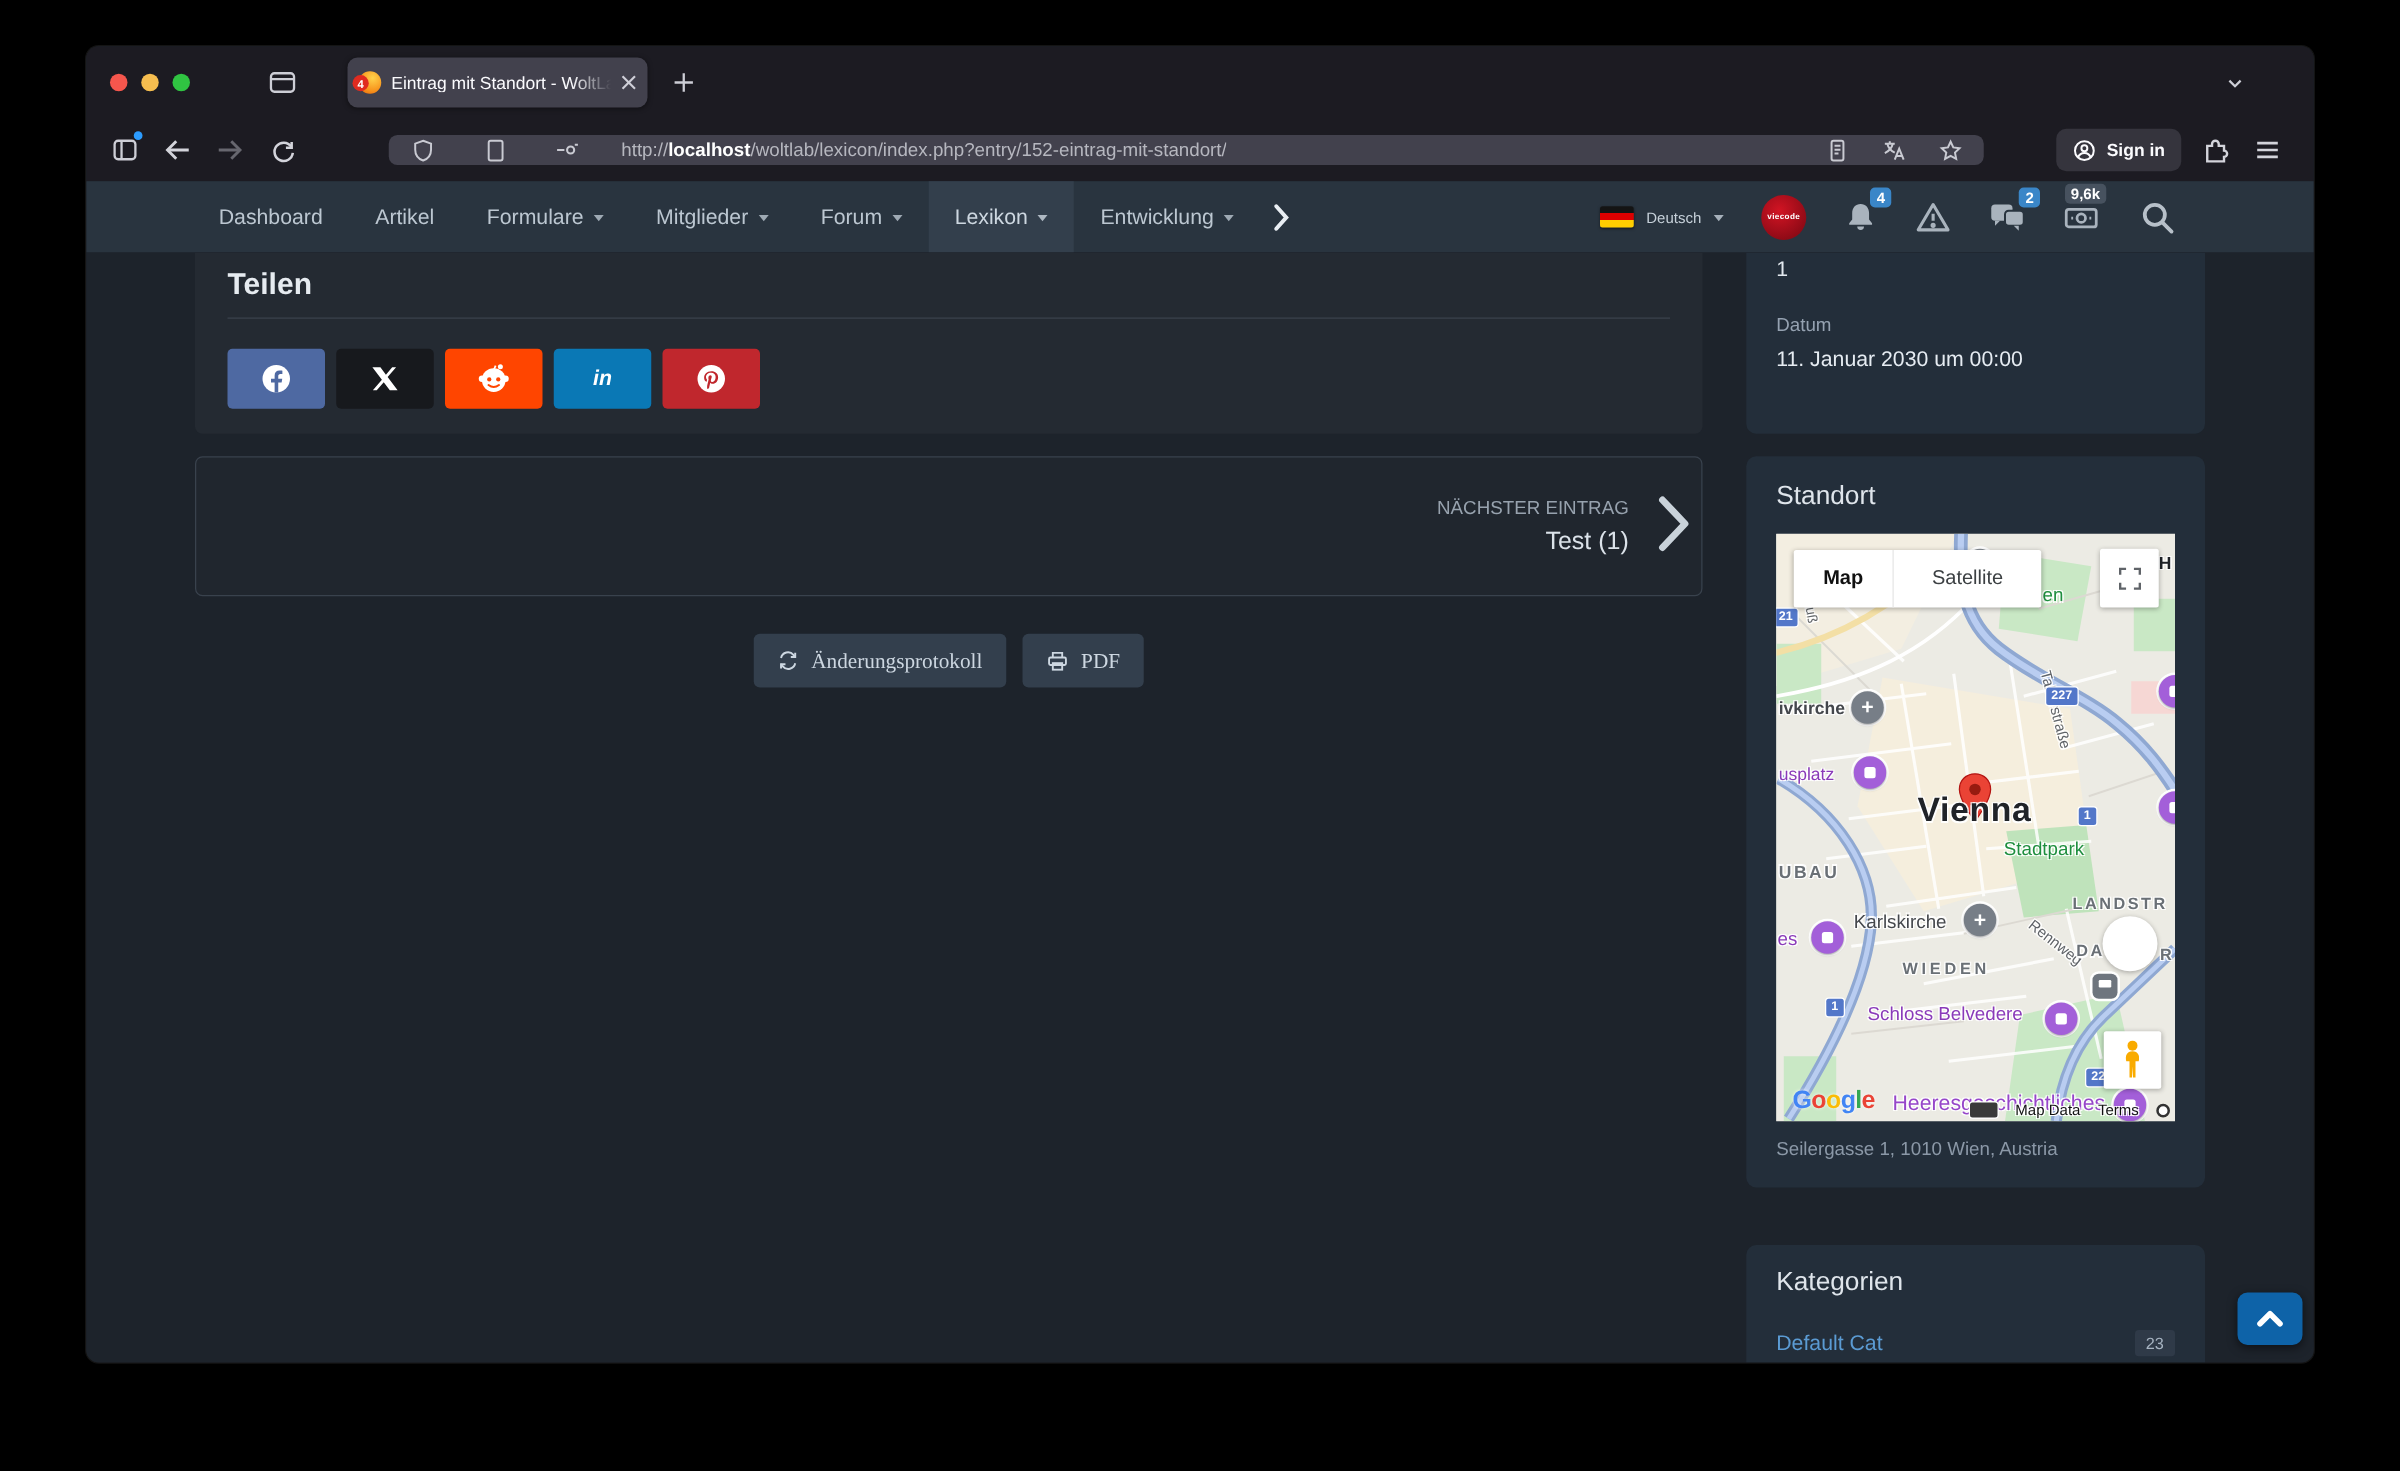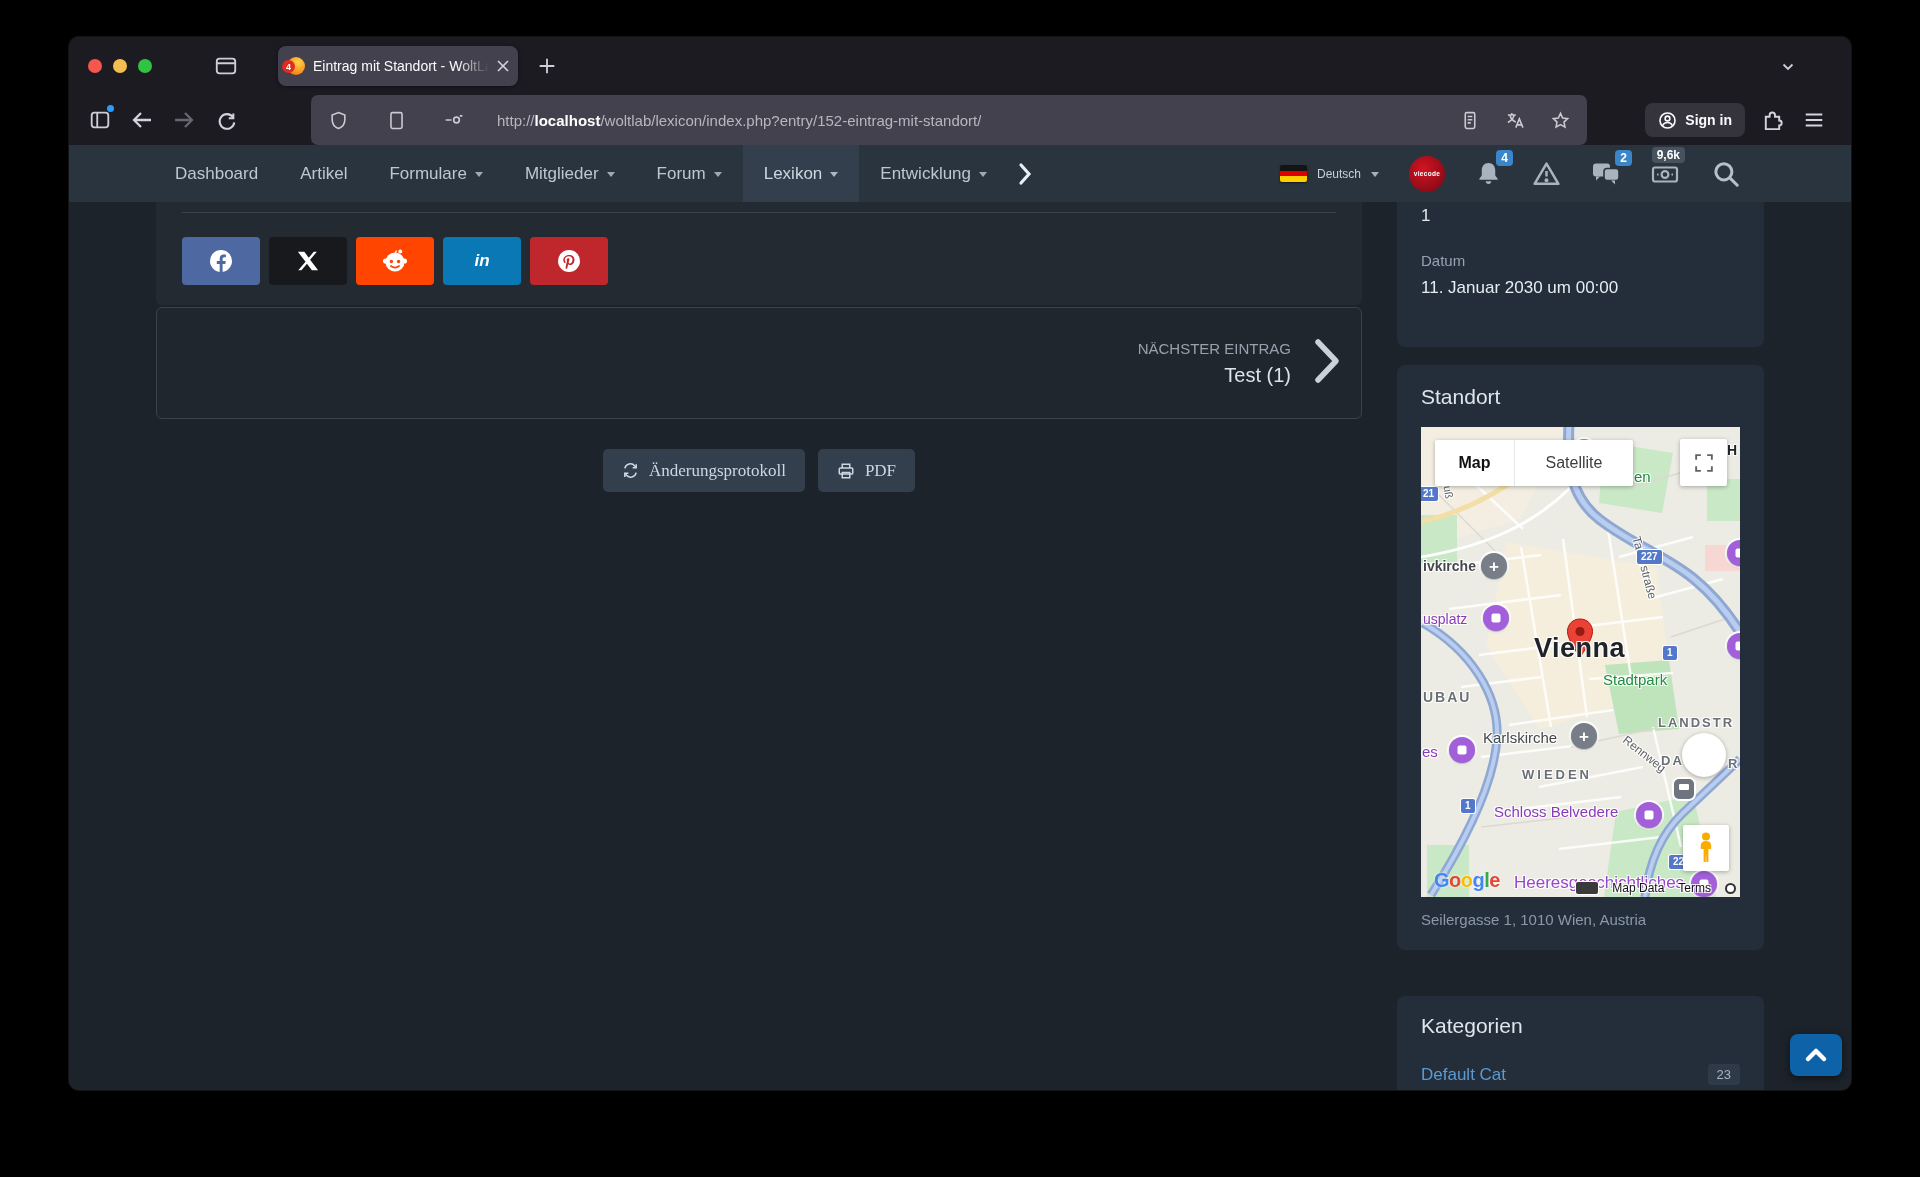--- a/index.html
+++ b/index.html
@@ -25,21 +25,21 @@
                -webkit-mask-image:linear-gradient(90deg,#000 82%,transparent); mask-image:linear-gradient(90deg,#000 82%,transparent); }
   .newtab { margin-left:18px; }
   .alltabs { margin-left:auto; margin-right:30px; }
 
   .toolbar { height:50px; background:#1c1b22; display:flex; align-items:center; padding:0 22px 0 16px; }
   .toolbar .chrome-ic { width:30px; height:30px; border-radius:6px; }
   .tb-gap { margin-left:12px; }
   .fwd { color:#67676f; }
   .sidebtn { position:relative; }
   .sidebtn .dot { position:absolute; top:0px; right:1px; width:7px; height:7px; border-radius:50%; background:#2c9cff; }
-  .urlbar { flex:1; height:50px; margin:0 58px 0 70px; background:#42414d; border-radius:7px; display:flex; align-items:center;
+  .urlbar { flex:1; height:24px; margin:0 58px 0 70px; background:#42414d; border-radius:7px; display:flex; align-items:center;
             padding:0 12px; gap:28px; }
   .url-text { font-size:15px; color:#b6b7bf; white-space:nowrap; overflow:hidden; }
   .url-text .host { color:#ffffff; font-weight:bold; }
   .urlbar-right { margin-left:auto; display:flex; gap:15px; align-items:center; color:#c9cad2; }
   .signin { display:flex; align-items:center; gap:8px; height:34px; padding:0 13px; background:#35343d; border-radius:8px;
             color:#fbfbfe; font-size:14px; font-weight:bold; }
 
   
   .sitenav { height:57px; background:#29343f; display:flex; align-items:stretch; padding-left:85px; }
   .nav-item { display:flex; align-items:center; gap:8px; padding:0 21px; font-size:17px; color:#bcc7d1; cursor:pointer; }
@@ -64,22 +64,22 @@
 
   .share-box { background:#242a32; border-radius:0 0 6px 6px; padding:10px 26px 20px; }
   .share-box h2 { font-size:24px; color:#e6ebf0; margin:2px 0 12px; }
   .divider { height:1px; background:#3a424c; margin-bottom:24px; }
   .share-row { display:flex; gap:9px; }
   .share-btn { width:78px; height:48px; border-radius:4px; display:flex; align-items:center; justify-content:center; cursor:pointer; }
   .sb-fb{ background:#4e69a2; } .sb-x{ background:#17191d; } .sb-rd{ background:#ff4500; }
   .sb-li{ background:#0a78b5; } .sb-pi{ background:#c0272d; }
   .sb-glyph { color:#fff; font-weight:bold; font-size:17px;font-style:italic; }
 
-  .next-box { margin-top:2px; border:1px solid #39424d; border-radius:6px; background:#20262e; height:112px;
-              display:flex; align-items:center; justify-content:flex-end; padding:0 20px; gap:22px; cursor:pointer; }
+  .next-box { margin-top:18px; border:1px solid #39424d; border-radius:6px; background:#20262e; height:112px;
+              display:flex; align-items:center; justify-content:flex-end; padding:0 8px; gap:22px; cursor:pointer; }
   .next-text { text-align:right; }
   .kicker { font-size:15px; color:#97a2ae; }
   .next-title { font-size:20px; color:#dbe2e9; margin-top:7px; }
 
   .actions { margin-top:30px; display:flex; justify-content:center; gap:13px;font-family:Liberation Serif, serif; }
   .action-btn { height:43px; padding:0 19px; background:#333f4d; border:none; border-radius:5px; color:#cdd7e1; font-size:17px;
                 font-family:inherit; display:flex; align-items:center; gap:10px; cursor:pointer; }
 
   .side-box { background:#232e3a; border-radius:8px; padding:18px 24px; }
   .box-a { border-radius:0 0 8px 8px; height:145px; padding-top:4px; }
@@ -379,20 +379,21 @@
             <line x1="17.8" y1="17.8" x2="24.5" y2="24.5" stroke-linecap="round"></line>
           </svg>
       </span>
     </div>
   </div>
 
   <div class="page">
     <div class="main-col">
 
       <section class="share-box">
+        <h2>Teilen</h2>
         <div class="divider"></div>
         <div class="share-row">
           <a class="share-btn sb-fb">
             <svg width="30" height="30" viewBox="0 0 30 30">
                 <circle cx="15" cy="15" r="11" fill="#fff"></circle>
                 <path d="M16.6 26 v-8 h2.7 l.5-3.1 h-3.2 v-2 c0-.9.4-1.7 1.8-1.7 h1.5 V8.5 c-.3 0-1.2-.1-2.3-.1-2.3 0-3.9 1.4-3.9 4 v2.5 h-2.9 v3.1 h2.9 v8 z" fill="#4e69a2"></path>
               </svg>
           </a>
           <a class="share-btn sb-x">
             <svg width="22" height="22" viewBox="0 0 24 24">

